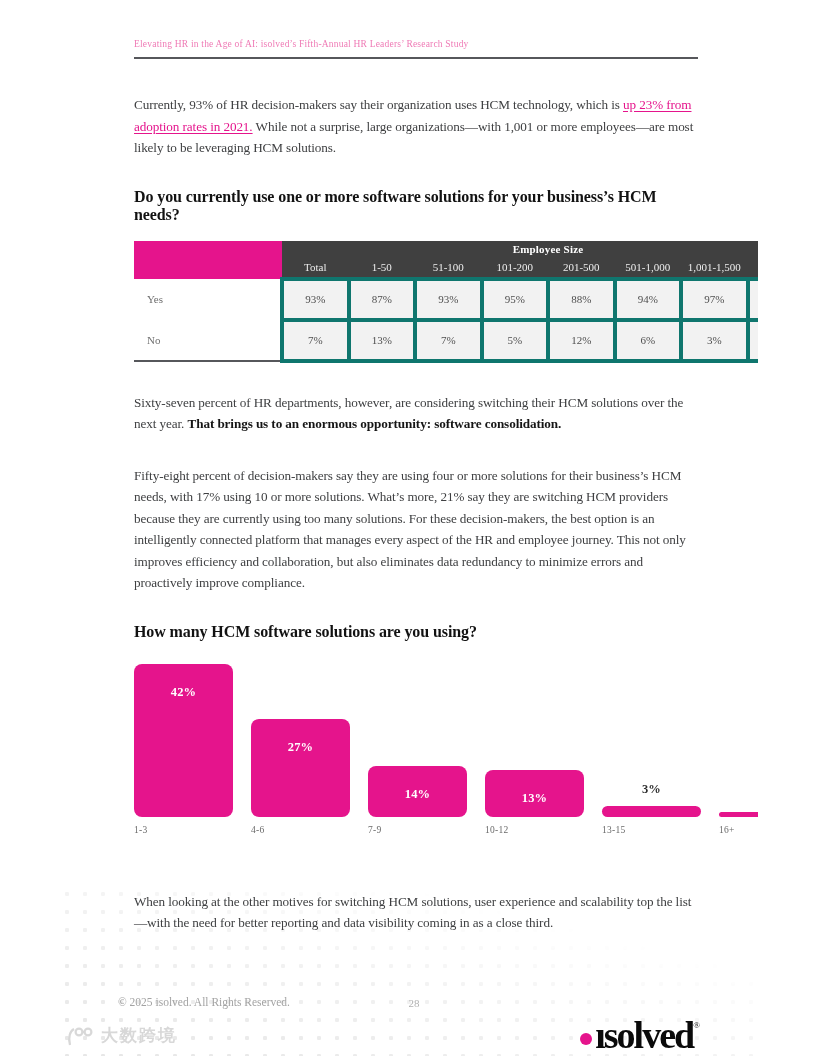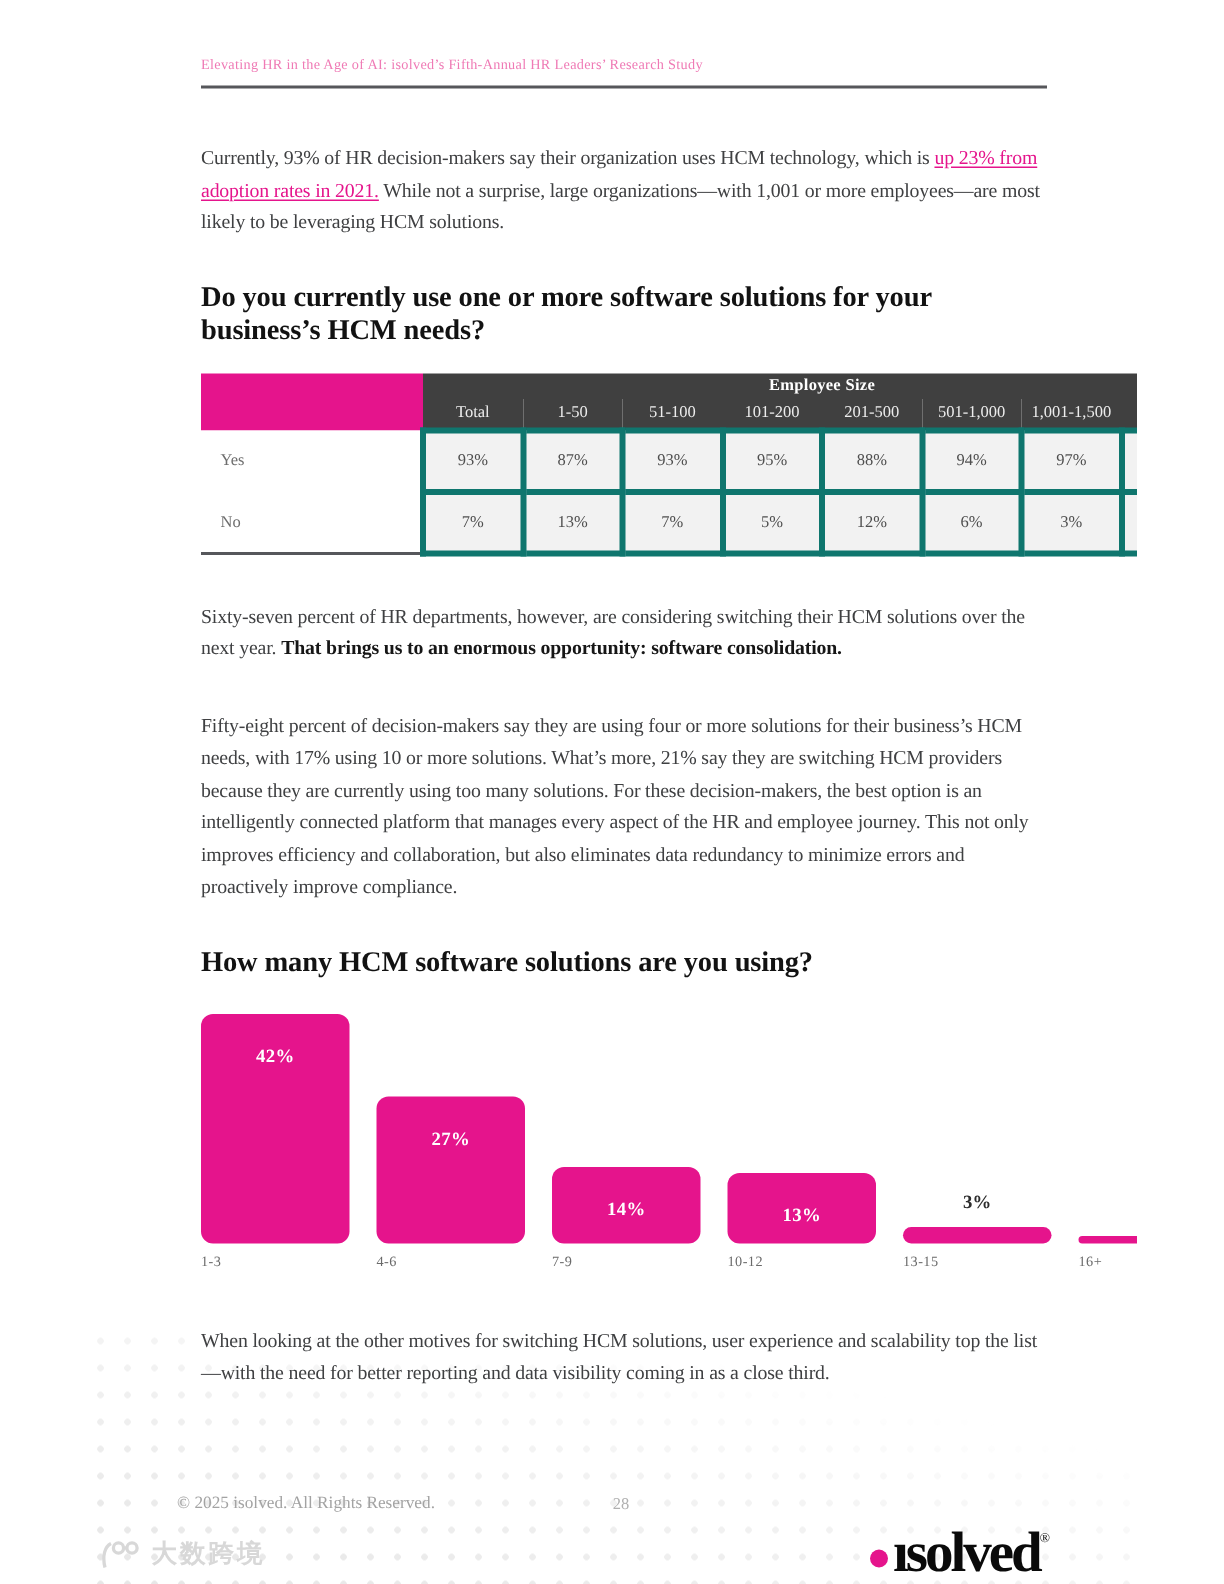--- a/index.html
+++ b/index.html
@@ -16,26 +16,26 @@
   .report-header .ht {
     font-size:9.5px; letter-spacing:.2px; color:#ef7ab5; line-height:12px;
   }
   .report-header .rule { margin-top:7px; border-bottom:2px solid #56575b; }
 
   
   p.body { font-size:13.2px; line-height:21.5px; letter-spacing:-0.1px; color:#3f4042; }
   .p1 { margin-top:35px; }
   .p2 { margin-top:29px; }
   .p3 { margin-top:30px; }
-  .p4 { margin-top:36px; }
+  .p4 { margin-top:56px; }
   a.inline-link { color:#e5148c; text-decoration:underline; text-underline-offset:2px; }
   .bold-seg { font-weight:700; color:#161616; }
 
   
-  .question { margin-top:29px; font-size:19px; font-weight:700; color:#121212; letter-spacing:-0.1px; }
+  .question { margin-top:29px; font-size:16px; font-weight:700; color:#121212; letter-spacing:-0.1px; }
   .question.q2 { }
 
   
   table.hcm { margin-top:17px; width:682px; border-collapse:collapse; table-layout:fixed;
               border-bottom:2px solid #56575b; }
   table.hcm col.lbl { width:148px; }
   .cell-pink { background:#e5148c; }
   th.group-hd { background:#404040; color:#ffffff; font-size:11px; font-weight:700;
                 height:17px; text-align:center; vertical-align:middle; letter-spacing:.2px; }
   th.col-hd  { background:#404040; color:#ededed; font-size:11px; font-weight:400;

